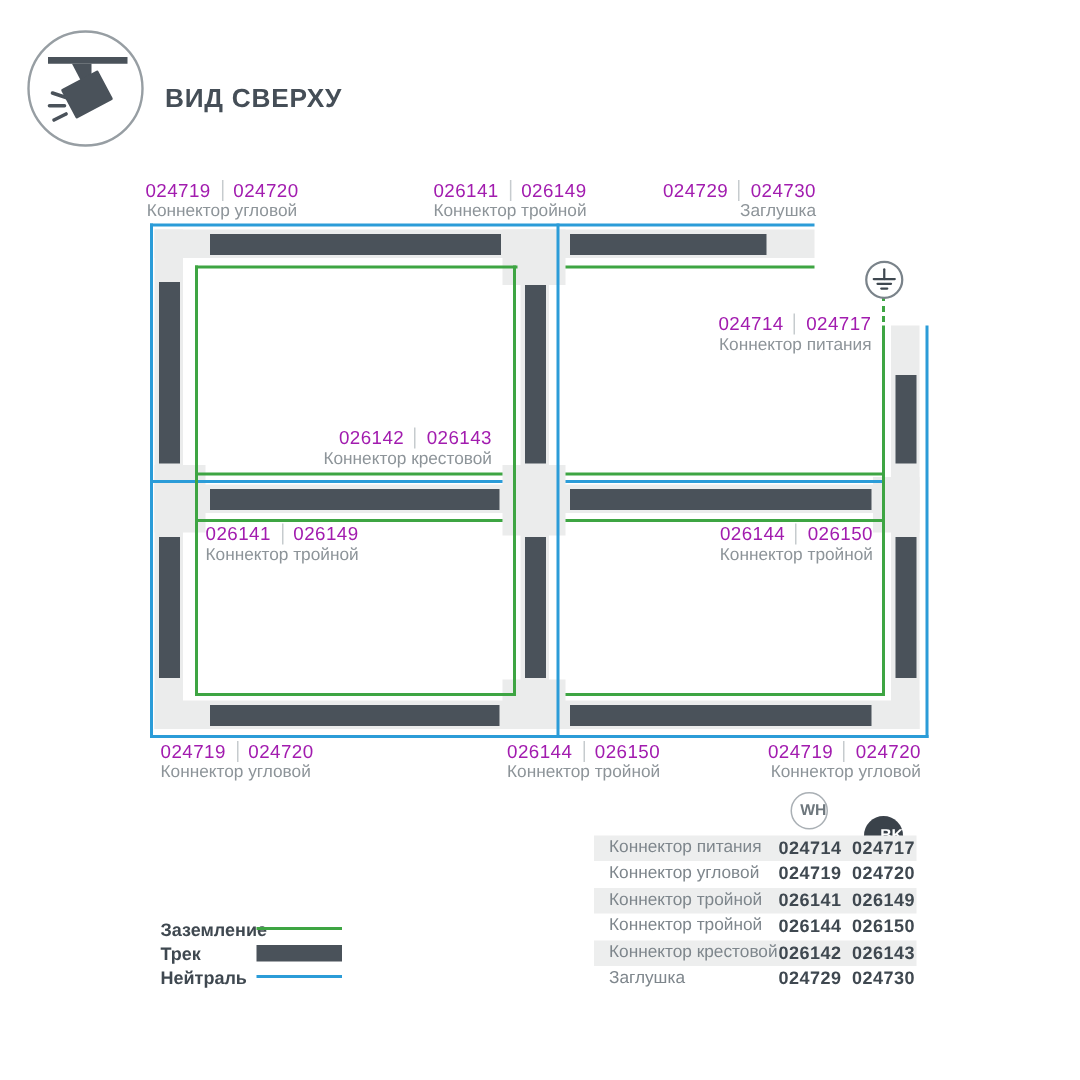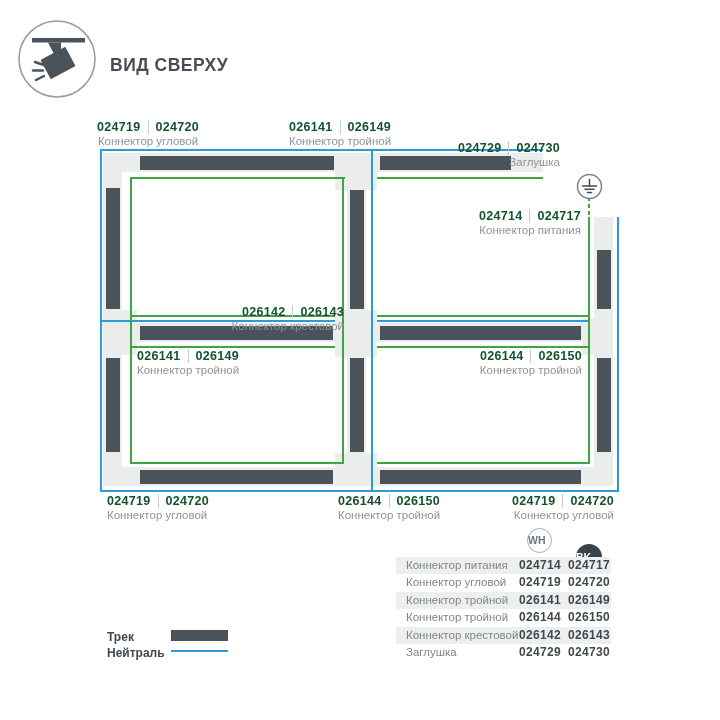--- a/index.html
+++ b/index.html
@@ -12,32 +12,32 @@
   
   .bed{position:absolute;background:#ebecec;z-index:1;}
   .block{position:absolute;background:#ebecec;z-index:2;}
   .dark{position:absolute;background:#4a525a;z-index:3;}
   .gl{position:absolute;background:#3ea543;z-index:4;}
   .bl{position:absolute;background:#2b9cd8;z-index:4;}
   .dash-gl{position:absolute;width:2px;z-index:4;
      background:repeating-linear-gradient(180deg,#3ea543 0 4px,transparent 4px 7px);}
   
   .lbl{position:absolute;z-index:6;line-height:13px;white-space:nowrap;}
-  .lbl .nums{font-size:12.5px;font-weight:700;color:#14532d;letter-spacing:.3px;}
+  .lbl .nums{font-size:12.5px;font-weight:400;color:#a21caf;letter-spacing:.3px;}
   .lbl .sep{border-left:1px solid #c6cbce;padding-left:7px;margin-left:7px;}
   .lbl .nm{font-size:11.5px;color:#8d9499;margin-top:1px;}
   .al-c{transform:translateX(-50%);text-align:center;}
   .al-r{text-align:right;}
   
   .lg-row{position:absolute;left:107px;height:16px;width:130px;z-index:6;}
   .lg-row .lg-lab{font-size:12px;font-weight:600;color:#3f4850;line-height:16px;}
   .lg-sw{position:absolute;left:64px;width:57px;}
   
   .circ{position:absolute;width:26px;height:26px;border-radius:50%;z-index:6;
-        font-size:10.5px;font-weight:700;text-align:left;line-height:26px;}
+        font-size:10.5px;font-weight:700;text-align:right;line-height:26px;}
   .circ.wh{background:#fff;border:1.5px solid #aab0b5;color:#6e777d;
         width:23px;height:23px;line-height:23px;}
   .circ.bk{background:#3a424a;color:#fff;}
   .tbl{position:absolute;left:396px;top:557px;width:215px;z-index:6;}
   .trow{position:relative;height:17.4px;line-height:17.4px;}
   .trow:nth-child(odd){background:#edeeee;}
   .trow .tn{position:absolute;left:10px;font-size:11.5px;color:#7e868c;}
   .trow .tw,.trow .tb{position:absolute;width:56px;text-align:center;
         font-size:12px;font-weight:700;color:#3f4850;letter-spacing:.3px;}
   .trow .tw{left:116px;} .trow .tb{left:165px;}
@@ -120,29 +120,29 @@
   </svg>
 
   <div class="lbl al-c" style="left:148px;top:121px;">
     <div class="nums"><span>024719</span><span class="sep">024720</span></div>
     <div class="nm">Коннектор угловой</div>
   </div>
   <div class="lbl al-c" style="left:340px;top:121px;">
     <div class="nums"><span>026141</span><span class="sep">026149</span></div>
     <div class="nm">Коннектор тройной</div>
   </div>
-  <div class="lbl al-r" style="right:160px;top:121px;margin-top:21px;">
+  <div class="lbl al-r" style="right:176px;top:121px;">
     <div class="nums"><span>024729</span><span class="sep">024730</span></div>
     <div class="nm">Заглушка</div>
   </div>
   <div class="lbl al-r" style="right:139px;top:210px;">
     <div class="nums"><span>024714</span><span class="sep">024717</span></div>
     <div class="nm">Коннектор питания</div>
   </div>
-  <div class="lbl al-r" style="right:376px;top:286px;margin-top:20px;">
+  <div class="lbl al-r" style="right:392px;top:286px;">
     <div class="nums"><span>026142</span><span class="sep">026143</span></div>
     <div class="nm">Коннектор крестовой</div>
   </div>
   <div class="lbl" style="left:137px;top:350px;">
     <div class="nums"><span>026141</span><span class="sep">026149</span></div>
     <div class="nm">Коннектор тройной</div>
   </div>
   <div class="lbl al-r" style="right:138px;top:350px;">
     <div class="nums"><span>026144</span><span class="sep">026150</span></div>
     <div class="nm">Коннектор тройной</div>
@@ -153,20 +153,24 @@
   </div>
   <div class="lbl" style="left:338px;top:495px;">
     <div class="nums"><span>026144</span><span class="sep">026150</span></div>
     <div class="nm">Коннектор тройной</div>
   </div>
   <div class="lbl al-r" style="right:106px;top:495px;">
     <div class="nums"><span>024719</span><span class="sep">024720</span></div>
     <div class="nm">Коннектор угловой</div>
   </div>
 
+  <div class="lg-row" style="top:611px;">
+    <span class="lg-lab">Заземление</span>
+    <span class="lg-sw" style="top:7px;height:2px;background:#3ea543;"></span>
+  </div>
   <div class="lg-row" style="top:627px;">
     <span class="lg-lab">Трек</span>
     <span class="lg-sw" style="top:3px;height:11px;background:#4a525a;"></span>
   </div>
   <div class="lg-row" style="top:643px;">
     <span class="lg-lab">Нейтраль</span>
     <span class="lg-sw" style="top:7px;height:2px;background:#2b9cd8;"></span>
   </div>
 
   <div class="circ wh" style="left:527px;top:528px;">WH</div>

